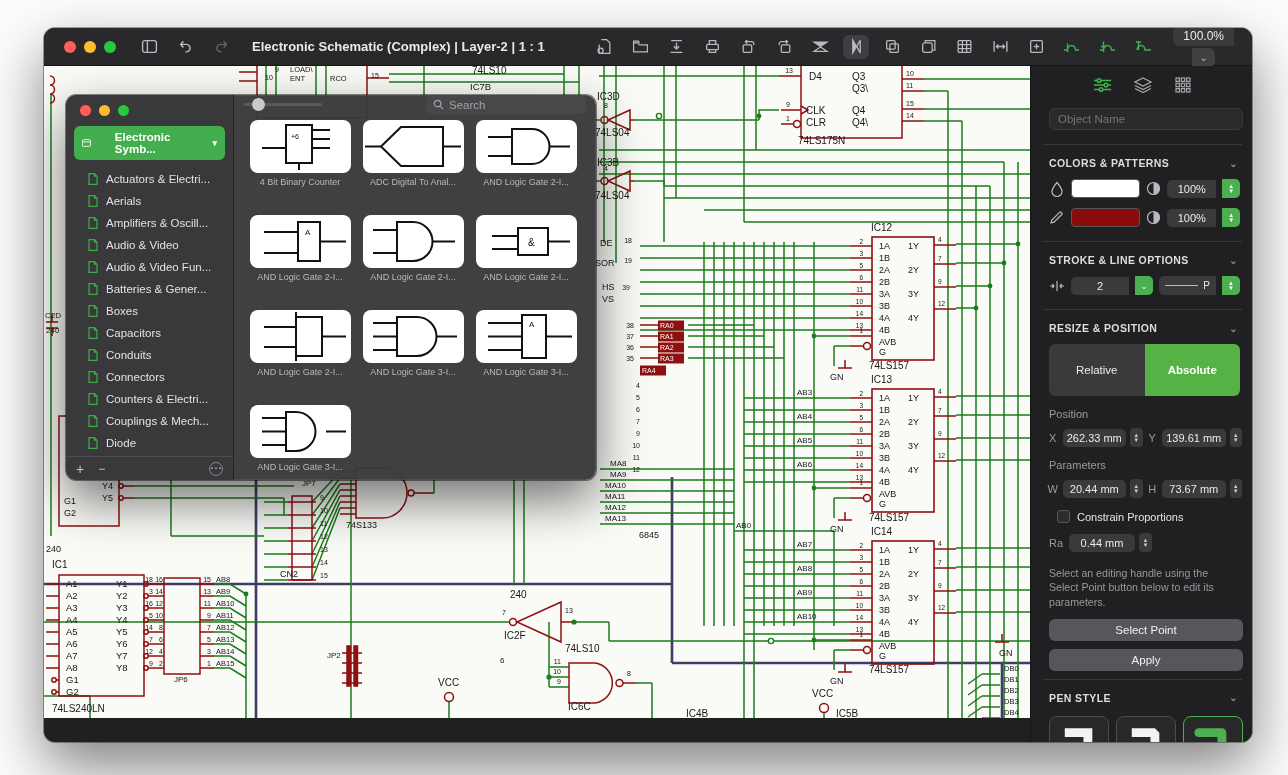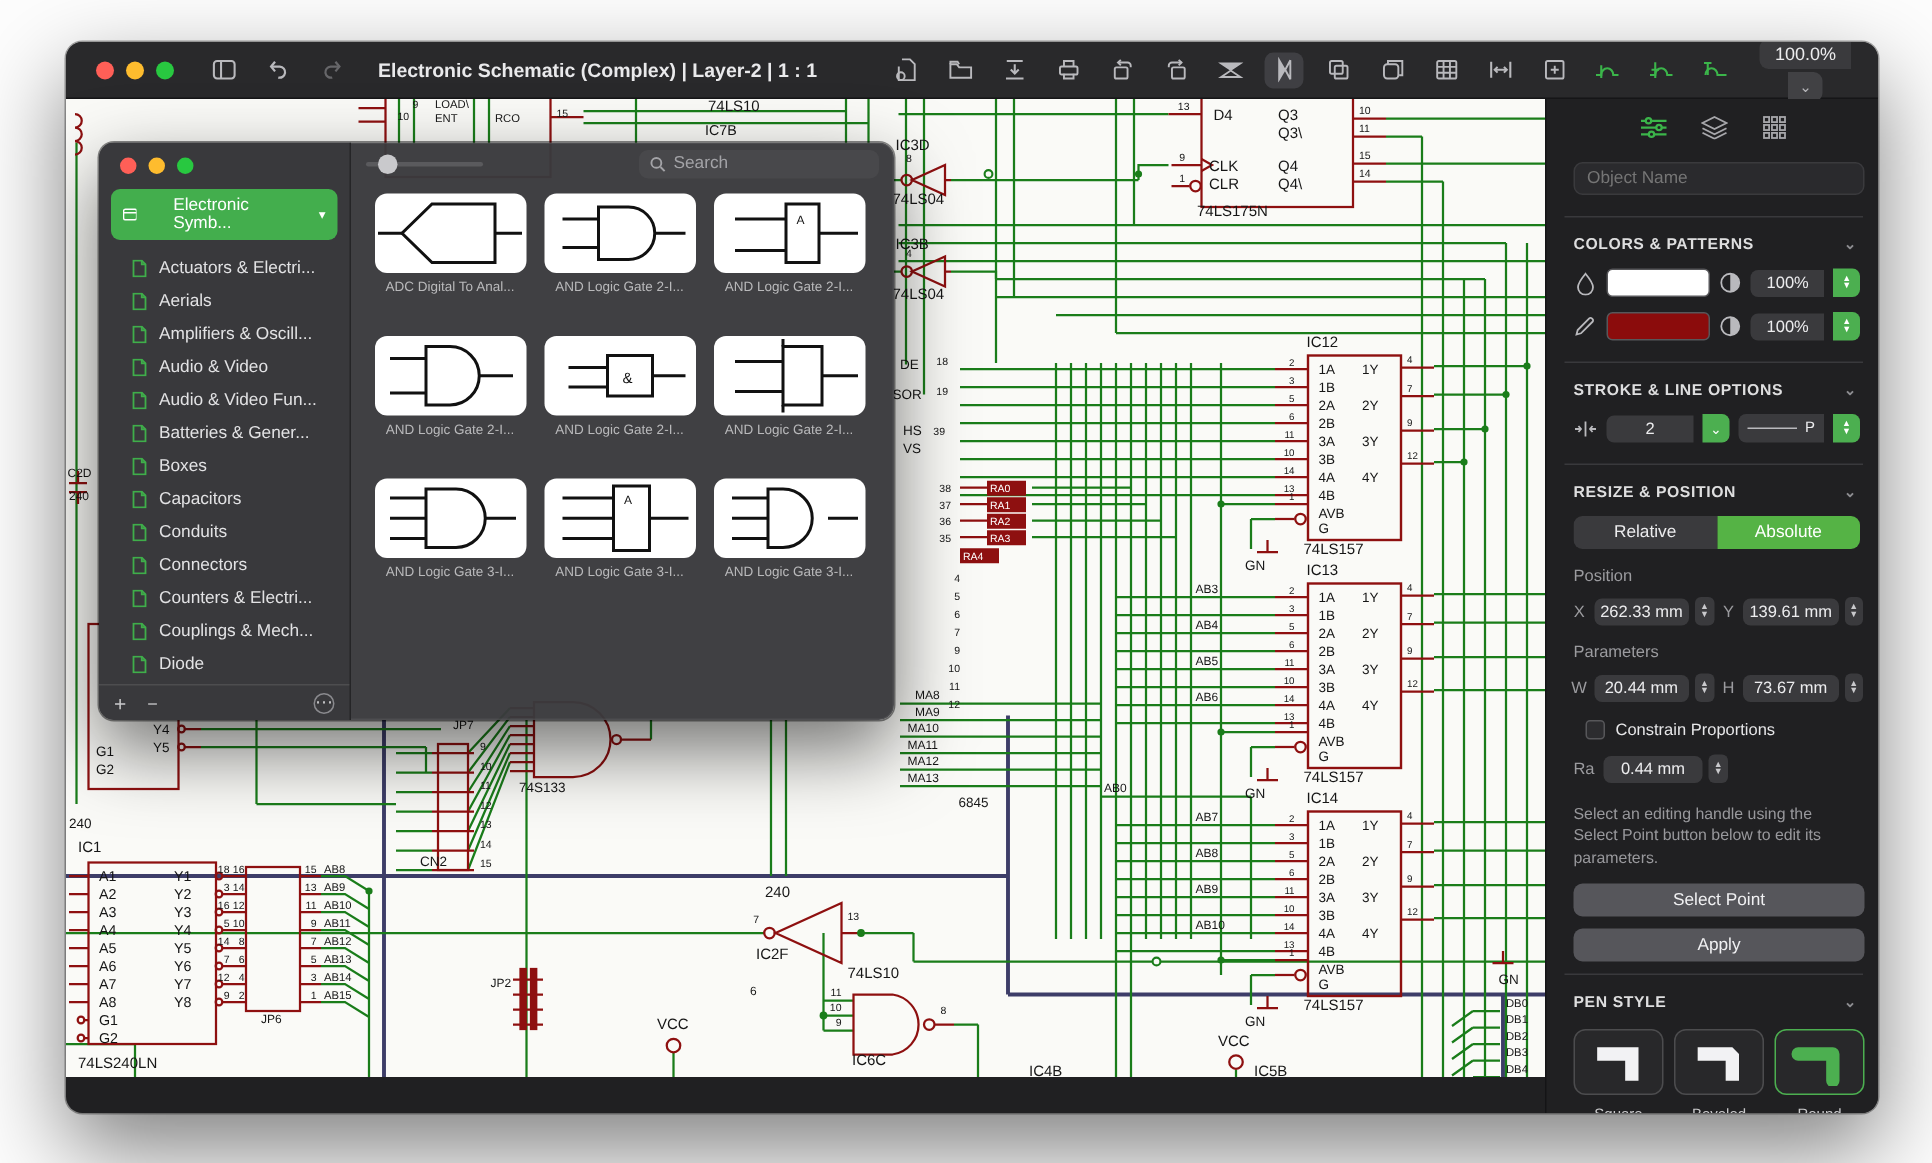--- a/index.html
+++ b/index.html
@@ -33,42 +33,42 @@
   .row { display:flex; align-items:center; gap:6px; padding:0 4px 10px 8px; }
   .swatch { width:70px; height:19px; border-radius:4px; border:1px solid #57575a; }
   .pct-box { background:#3a3a3d; border-radius:5px 0 0 5px; color:#ececee; padding:3px 0; width:50px; text-align:center; font-size:11px;}
   .stepper-g { background:#4caf50; border-radius:0 5px 5px 0; width:18px; height:19px; display:flex; flex-direction:column; align-items:center; justify-content:center; color:#fff; font-size:6px; line-height:5px; }
   .mini-icon { width:16px; color:#b9b9bd; display:flex; justify-content:center; }
   .w-box { background:#3a3a3d; border-radius:5px 0 0 5px; color:#ececee; width:58px; text-align:center; padding:3px 0; font-size:11px; }
   .dd-g { background:#4caf50; border-radius:0 5px 5px 0; width:18px; height:19px; color:#fff; font-size:9px; display:flex; align-items:center; justify-content:center; }
   .line-box { background:#3a3a3d; border-radius:5px 0 0 5px; height:19px; flex:1; display:flex; align-items:center; padding:0 6px; gap:5px; color:#ececee; font-size:10px; }
   .line-box .ln { flex:1; height:1.5px; background:#b9b9bd; }
   .seg { display:flex; margin:0 4px 12px 8px; border-radius:6px; overflow:hidden; }
-  .seg-btn { flex:1; text-align:center; padding:5px 0; font-size:11.5px; background:#3a3a3d; color:#ececee; }
-  .seg-btn.on { background:#55b345; color:#fff; font-weight:400; }
+  .seg-btn { flex:1; text-align:center; padding:20px 0; font-size:11.5px; background:#3a3a3d; color:#ececee; }
+  .seg-btn.on { background:#55b345; color:#fff; font-weight:700; }
   .sub-label { color:#9b9b9f; padding:0 0 8px 8px; font-size:11px; }
   .field-row { display:flex; align-items:center; gap:4px; padding:0 2px 12px 6px; }
   .axis { color:#9b9b9f; width:12px; text-align:center; }
   .val-box { background:#3a3a3d; border-radius:5px; color:#ececee; text-align:center; padding:3px 0; width:66px; font-size:11px; }
   .stepper { background:#3a3a3d; border-radius:4px; width:13px; height:19px; display:flex; flex-direction:column; align-items:center; justify-content:center; color:#c9c9cc; font-size:6px; line-height:5px; }
   .chk-row { display:flex; align-items:center; gap:7px; padding:0 0 10px 16px; color:#e6e6e8; }
   .chk { width:13px; height:13px; border-radius:3px; background:#2c2c2f; border:1px solid #57575a; }
   .hint { color:#98989c; font-size:10.6px; line-height:1.35; padding:2px 6px 10px 8px; }
   .big-btn { display:block; width:194px; margin:0 4px 8px 8px; background:#56565b; border:none; border-radius:6px; color:#f0f0f2; font-size:11.5px; padding:5px 0; text-align:center; font-family:inherit; }
   .pen-tiles { display:flex; gap:7px; padding:2px 0 4px 8px; }
   .pen-tile { width:60px; height:44px; background:#28282a; border:1px solid #4c4c4e; border-radius:8px; display:flex; align-items:center; justify-content:center; }
   .pen-tile.sel { border-color:#4caf50; }
   .pen-labels { display:flex; gap:7px; padding:4px 0 0 8px; }
   .pen-labels span { width:60px; text-align:center; color:#c9c9cb; font-size:10px; }
   
   .palette { position:absolute; left:22px; top:67px; width:530px; height:385px; background:rgba(58,58,61,.97); border-radius:10px; box-shadow:0 20px 50px rgba(0,0,0,.55), 0 0 0 1px rgba(0,0,0,.45), inset 0 0 0 1px rgba(255,255,255,.07); display:flex; overflow:hidden; }
   .pal-left { width:168px; background:#39393c; border-right:1px solid rgba(0,0,0,.35); display:flex; flex-direction:column; }
   .pal-lights { display:flex; gap:8px; padding:10px 0 8px 14px; }
   .pal-lights .light { width:11px; height:11px; }
-  .lib-btn { margin:2px 8px 6px; background:#43ae4d; border-radius:6px; color:#fff; font-size:11.5px; font-weight:400; display:flex; align-items:center; gap:24px; padding:5px 8px;justify-content:center; }
+  .lib-btn { margin:2px 8px 6px; background:#43ae4d; border-radius:6px; color:#fff; font-size:11.5px; font-weight:700; display:flex; align-items:center; gap:24px; padding:5px 8px;justify-content:center; }
   .lib-btn .cv { margin-left:auto; font-size:9px; }
   .pal-list { flex:1; overflow:hidden; padding-top:2px; }
   .pal-item { display:flex; align-items:center; gap:8px; padding:4px 6px 4px 22px; color:#e2e2e4; font-size:11.5px; height:22px; white-space:nowrap; }
   .pal-footer { border-top:1px solid rgba(255,255,255,.1); height:24px; display:flex; align-items:center; gap:14px; padding:0 10px; color:#c7c7c9; font-size:14px; }
   .pal-footer .more { margin-left:auto; font-size:12px; border:1px solid #8a8a8e; border-radius:50%; width:14px; height:14px; line-height:11px; text-align:center; color:#c7c7c9;}
   .pal-right { flex:1; display:flex; flex-direction:column; }
   .pal-top { height:28px; display:flex; align-items:center; padding:0 10px; gap:10px; }
   .slider { width:78px; height:3px; background:#5a5a5d; border-radius:2px; position:relative; }
   .slider .knob { position:absolute; left:8px; top:-5px; width:13px; height:13px; border-radius:50%; background:#c9c9cc; }
   .search { margin-left:auto; width:160px; height:19px; background:#48484b; border-radius:6px; display:flex; align-items:center; gap:5px; padding:0 7px; color:#a3a3a7; font-size:11.5px; }
@@ -953,20 +953,28 @@
           <svg width="11" height="11" viewBox="0 0 12 12" fill="none" stroke="currentColor" stroke-width="1.4">
               <circle cx="5" cy="5" r="3.6"></circle>
               <line x1="8" y1="8" x2="11" y2="11"></line>
             </svg>
           <span>Search</span>
         </div>
       </div>
       <div class="grid">
           <div class="tile-wrap">
             <div class="tile"><svg viewBox="0 0 101 53" fill="none" stroke="#111" stroke-width="2" font-family="Liberation Sans, sans-serif">
+                <rect x="36" y="5" width="26" height="38"></rect>
+                <path d="M12,28 H36 M62,10 H80 M62,19 H80 M62,28 H80 M49,43 V50"></path>
+                <text x="41" y="19" font-size="7" stroke="none" fill="#111">+6</text>
+              </svg></div>
+            <div class="tile-label">4 Bit Binary Counter</div>
+          </div>
+          <div class="tile-wrap">
+            <div class="tile"><svg viewBox="0 0 101 53" fill="none" stroke="#111" stroke-width="2" font-family="Liberation Sans, sans-serif">
                 <path d="M38,7 H80 V46 H38 L18,26.5 Z"></path>
                 <path d="M2,26.5 H18 M80,26.5 H98"></path>
               </svg></div>
             <div class="tile-label">ADC Digital To Anal...</div>
           </div>
           <div class="tile-wrap">
             <div class="tile"><svg viewBox="0 0 101 53" fill="none" stroke="#111" stroke-width="2" font-family="Liberation Sans, sans-serif">
                 <path d="M36,9 H56 a17.5,17.5 0 0 1 0,35 H36 Z"></path>
                 <path d="M12,17 H36 M12,36 H36 M74,26.5 H94"></path>
               </svg></div>

